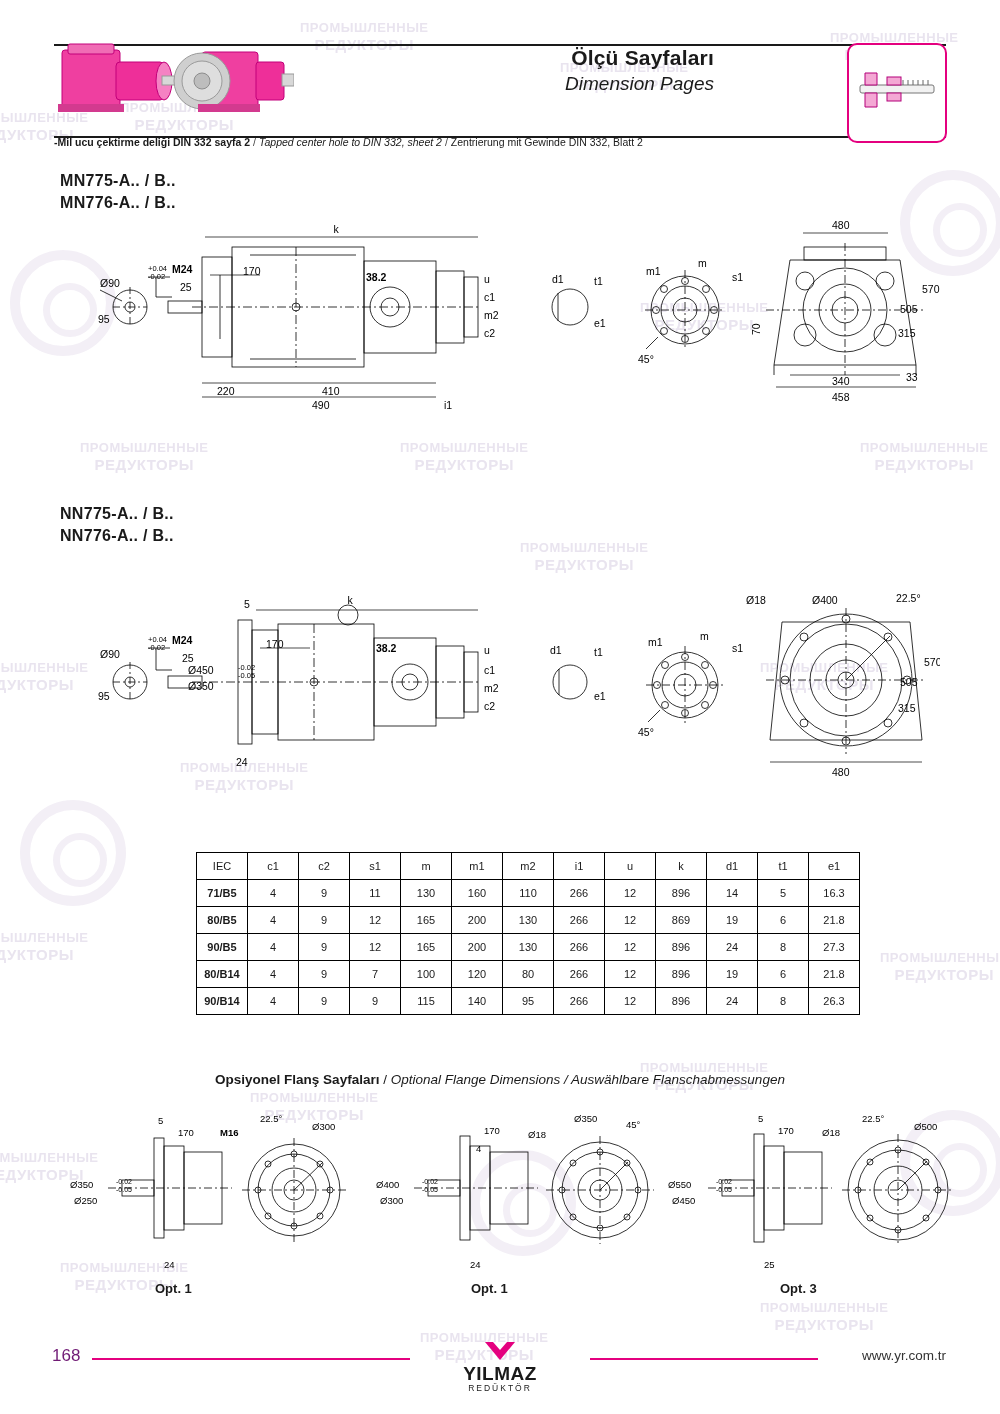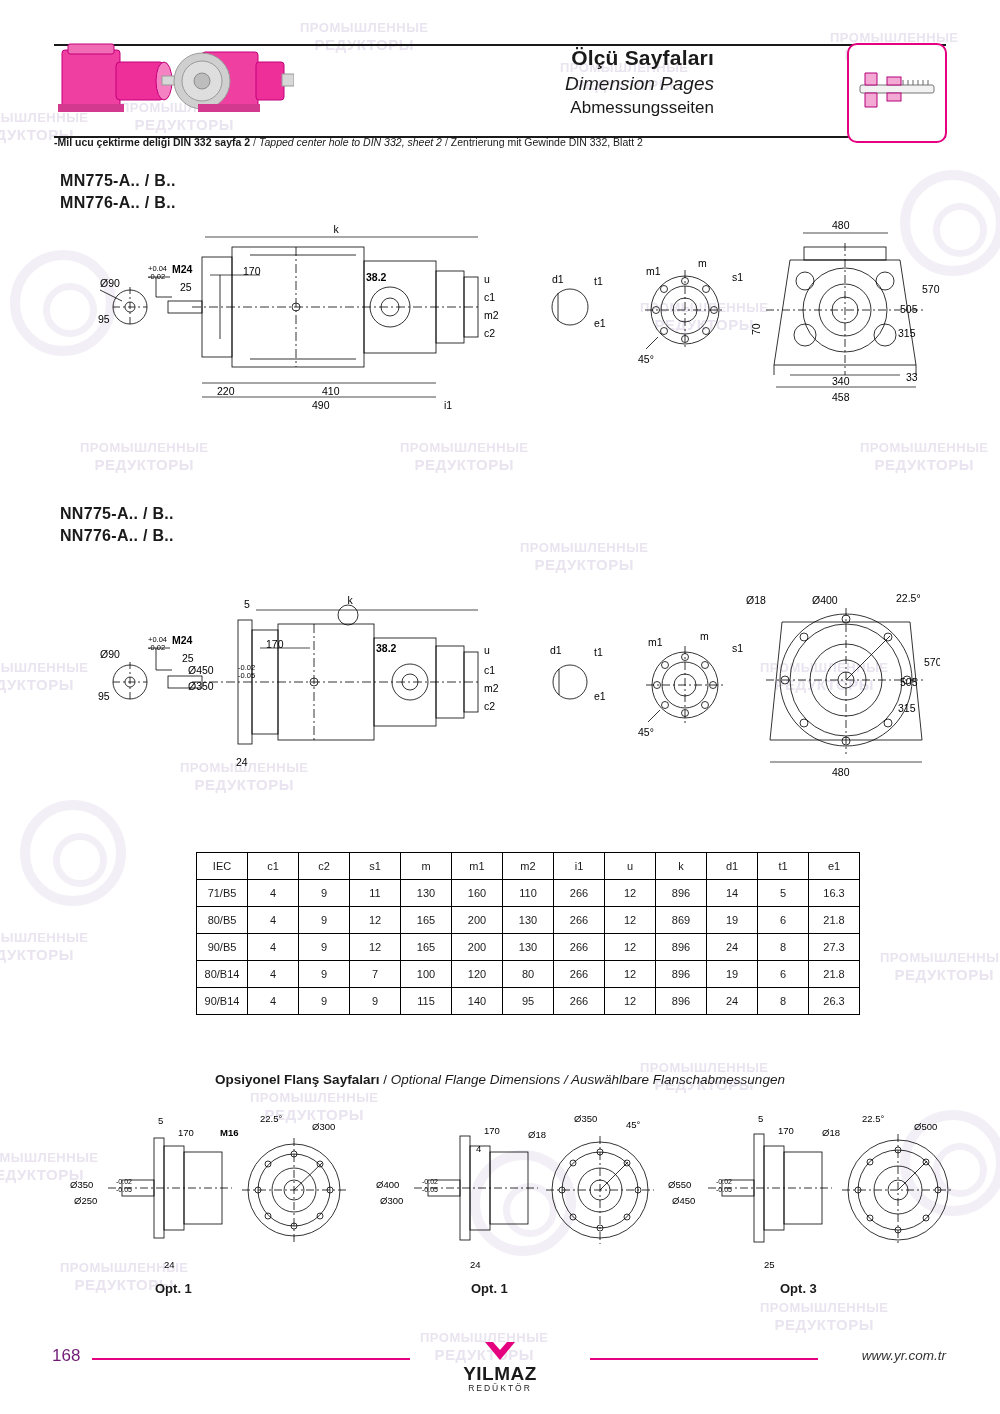--- a/index.html
+++ b/index.html
@@ -43,33 +43,33 @@
   .dwg{position:absolute;}
   .dwg svg{display:block;}
 
   
   table.dimtable{position:absolute;border-collapse:collapse;font-size:11px;}
   table.dimtable th, table.dimtable td{
     border:1px solid #000;width:48px;height:24px;text-align:center;vertical-align:middle;
     background:transparent;
   }
   table.dimtable th{font-weight:normal;}
-  table.dimtable td.iec{font-weight:normal;text-align:center;}
+  table.dimtable td.iec{font-weight:bold;text-align:center;}
 
   
   .opt-title{position:absolute;left:0;top:1072px;width:1000px;text-align:center;font-size:13.5px;}
   .opt-title b{font-weight:bold;}
   .opt-title i{font-style:italic;}
   .opt-label{position:absolute;font-size:13px;font-weight:bold;}
 
   
   .footer-line{position:absolute;left:92px;top:1358px;width:318px;height:2px;background:#e4007f;}
   .footer-line2{position:absolute;left:590px;top:1358px;width:228px;height:2px;background:#e4007f;}
   .pageno{position:absolute;left:52px;top:1346px;font-size:17px;color:#701a75;}
-  .weburl{position:absolute;right:54px;top:1348px;font-size:13.5px;font-style:italic;color:#333;}
+  .weburl{position:absolute;right:54px;top:1348px;font-size:13.5px;color:#333;}
   .logo{position:absolute;left:430px;top:1340px;width:140px;text-align:center;}
   .logo-name{font-size:19px;font-weight:bold;letter-spacing:.5px;color:#1a1a1a;}
   .logo-sub{font-size:8.5px;letter-spacing:2px;color:#1a1a1a;margin-top:-2px;}
 </style>
 </head>
 <body>
 
 <div class="wm-layer">
   <div class="wm" style="left:-40px;top:110px;">
       <div>ПРОМЫШЛЕННЫЕ</div>
@@ -186,21 +186,20 @@
           <rect x="84" y="22" width="28" height="38" rx="3" fill="#ee2f99" stroke="#c2007a" stroke-width="1"></rect>
           <rect x="110" y="34" width="12" height="12" fill="#d8d8d8" stroke="#999" stroke-width="1"></rect>
           <rect x="26" y="64" width="62" height="8" fill="#d33a8f"></rect>
         </g>
       </svg>
     </div>
 
     <div class="title-block">
       <div class="t1">Ölçü Sayfaları</div>
       <div class="t2">Dimension Pages</div>
-      <div class="t3">Abmessungsseiten</div>
     </div>
 
     <div class="gb-badge">
       <svg class="caliper" width="80" height="54" viewBox="0 0 80 54">
         <rect x="3" y="18" width="74" height="8" rx="2" fill="#f2f2f2" stroke="#777" stroke-width="1"></rect>
         <path d="M8 18 L8 6 L20 6 L20 18 Z" fill="#f4a8d4" stroke="#b4007a" stroke-width="1"></path>
         <path d="M8 26 L8 40 L20 40 L20 26 Z" fill="#f4a8d4" stroke="#b4007a" stroke-width="1"></path>
         <rect x="30" y="10" width="14" height="8" fill="#f4a8d4" stroke="#b4007a" stroke-width="1"></rect>
         <rect x="30" y="26" width="14" height="8" fill="#f4a8d4" stroke="#b4007a" stroke-width="1"></rect>
         <g stroke="#666" stroke-width="1">

